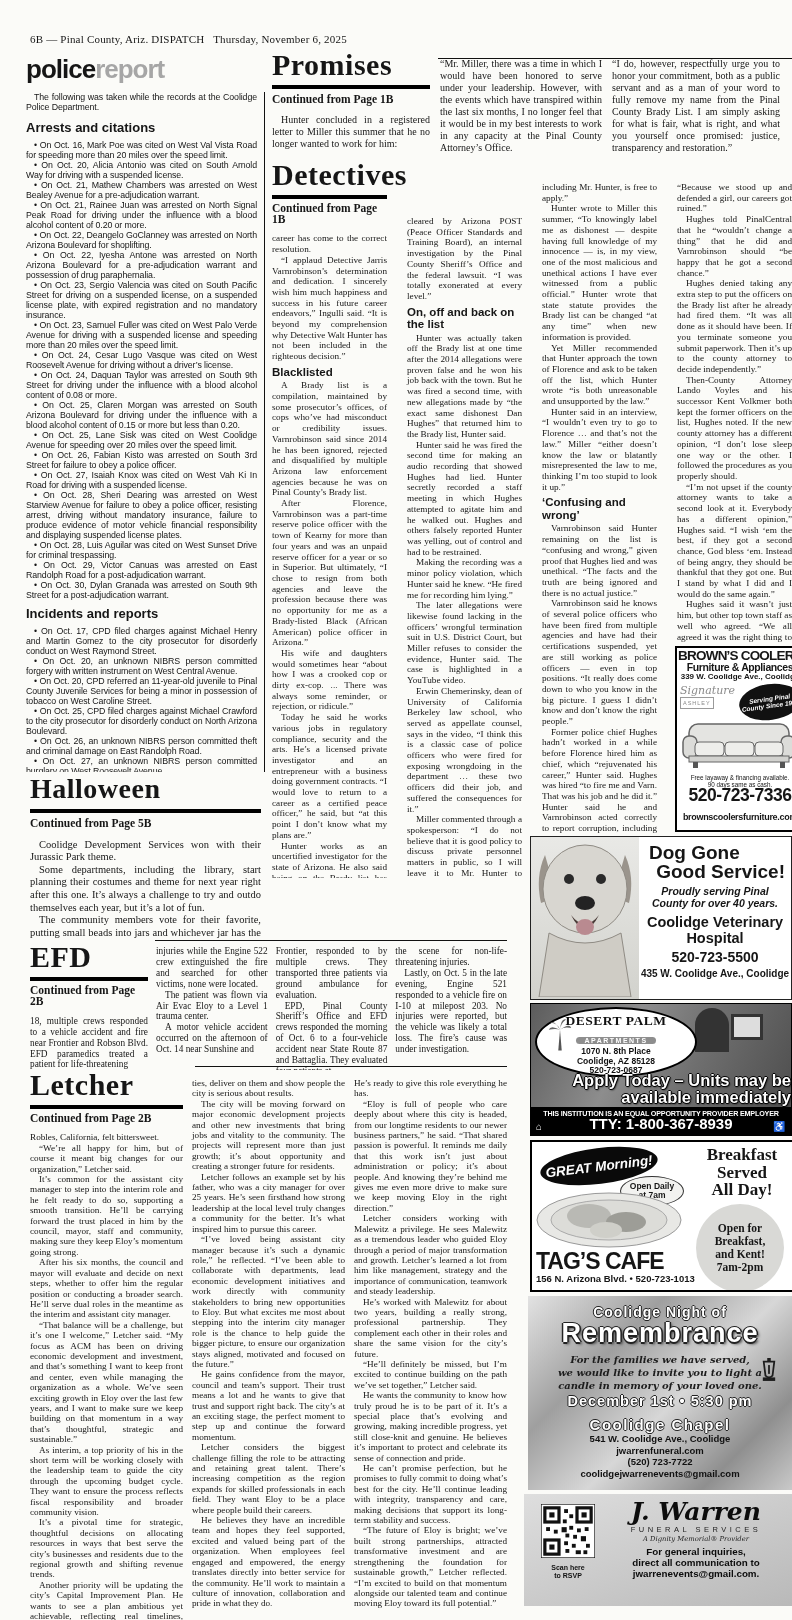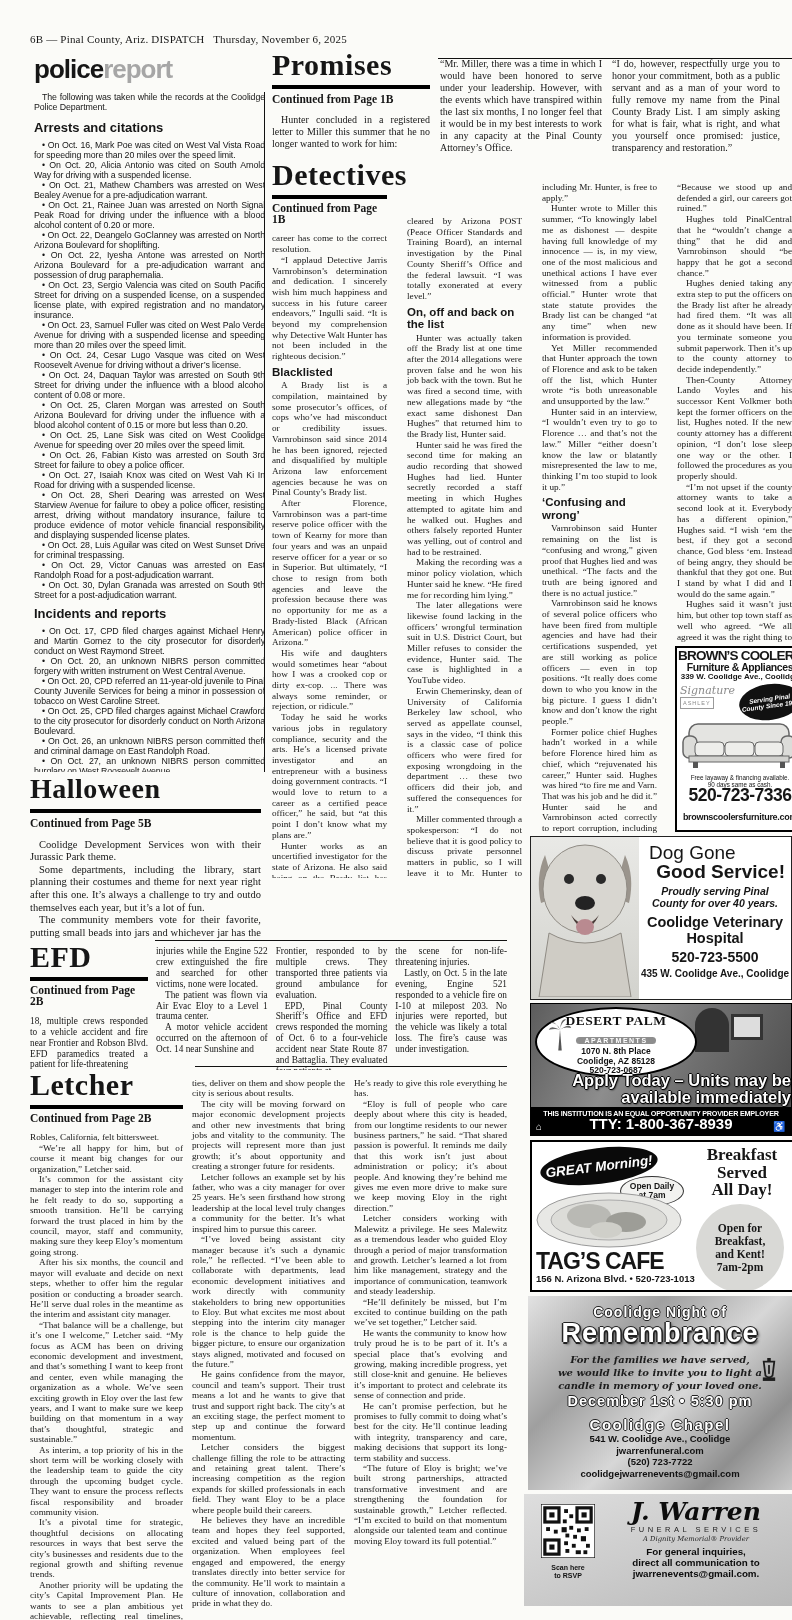--- a/index.html
+++ b/index.html
@@ -14,21 +14,21 @@
   .hrule-efd{left:155px;top:940px;width:352px;height:1px;background:#111;}
   .hrule-letcher{left:195px;top:1066px;width:312px;height:1px;background:#111;}
   
   .headline{font-family:"Liberation Serif",serif;font-weight:bold;font-size:30px;line-height:30px;margin:0;letter-spacing:.5px;}
   .thickrule{height:4px;background:#000;margin:5px 0 4px;}
   .continued{font-weight:bold;font-size:11.5px;margin:0 0 9px;}
   .subhead{font-family:"Liberation Sans",sans-serif;font-weight:bold;font-size:11.5px;line-height:12.5px;margin:4px 0 2px;}
   .para{margin:0;text-indent:9px;text-align:justify;}
   .noindent{text-indent:0;}
   
-  .police-box{left:34px;top:56px;width:231px;height:716px;overflow:hidden;font-family:"Liberation Sans",sans-serif;}
+  .police-box{left:26px;top:56px;width:231px;height:716px;overflow:hidden;font-family:"Liberation Sans",sans-serif;}
   .police-logo{font-weight:bold;font-size:26px;line-height:26px;letter-spacing:-1px;margin-bottom:10px;}
   .pl-gray{color:#a6a6a6;}
   .police-intro{font-size:8.8px;line-height:10px;margin:0 0 8px;text-align:justify;text-indent:8px;letter-spacing:-.1px;}
   .police-heading{font-size:13px;margin:6px 0 5px;font-weight:bold;}
   .police-list{font-size:8.8px;line-height:10px;letter-spacing:-.1px;}
   .bullet{margin:0;text-indent:8px;text-align:justify;}
   .bullet::before{content:"• ";}
   
   .promises{left:272px;top:50px;width:520px;display:flex;gap:10px;font-size:10px;line-height:12px;}
   .pcol1{width:158px;flex:none;}
@@ -67,21 +67,21 @@
   .sig-sub{font-size:5.5px;letter-spacing:1px;border:1px solid #9a9a9a;padding:0 2px;display:inline-block;}
   .browns-couch{position:absolute;left:2px;top:72px;width:120px;}
   .browns-fin{position:absolute;left:0;right:0;top:126px;font-size:6.3px;line-height:7px;}
   .browns-phone{position:absolute;left:0;right:0;top:142px;font-weight:bold;font-size:17.5px;letter-spacing:-.5px;}
   .browns-web{position:absolute;left:0;right:0;top:164px;font-weight:bold;font-size:9px;letter-spacing:-.3px;}
   
   .ad-vet{left:530px;top:836px;width:260px;height:162px;border:1px solid #222;background:#fff;display:flex;
           font-family:"Liberation Sans",sans-serif;}
   .vet-photo{width:108px;height:100%;background:linear-gradient(180deg,#e9e9e6,#d2d2cd);flex:none;overflow:hidden;}
   .vet-right{flex:1;text-align:center;padding-top:6px;}
-  .vet-h1{font-weight:normal;font-size:19px;line-height:19px;text-align:left;padding-left:10px;}
+  .vet-h1{font-weight:bold;font-size:19px;line-height:19px;text-align:left;padding-left:10px;}
   .vet-h2{font-weight:bold;font-size:19px;line-height:19px;text-align:right;padding-right:6px;}
   .vet-tag{font-style:italic;font-weight:bold;font-size:10.5px;line-height:12px;margin-top:4px;}
   .vet-name{font-weight:bold;font-size:14.5px;line-height:16px;margin-top:5px;}
   .vet-phone{font-weight:bold;font-size:14px;margin-top:3px;}
   .vet-addr{font-weight:bold;font-size:10px;margin-top:3px;}
   
   .ad-dp{left:530px;top:1003px;width:260px;height:131px;background:linear-gradient(115deg,#5c5c5c,#8d8d8d 35%,#6f6f6f 60%,#4a4a4a);
          border:1px solid #000;font-family:"Liberation Sans",sans-serif;overflow:hidden;color:#fff;}
   .dp-window{position:absolute;right:28px;top:10px;width:26px;height:20px;background:#ddd;border:3px solid #333;}
   .dp-arch{position:absolute;right:62px;top:4px;width:34px;height:44px;background:#333;border-radius:17px 17px 0 0;}
@@ -339,20 +339,21 @@
       <p class="para">Letcher follows an example set by his father, who was a city manager for over 25 years. He’s seen firsthand how strong leadership at the local level truly changes a community for the better. It’s what inspired him to pursue this career.</p>
       <p class="para">“I’ve loved being assistant city manager because it’s such a dynamic role,” he reflected. “I’ve been able to collaborate with departments, lead economic development initiatives and work directly with community stakeholders to bring new opportunities to Eloy. But what excites me most about stepping into the interim city manager role is the chance to help guide the bigger picture, to ensure our organization stays aligned, motivated and focused on the future.”</p>
       <p class="para">He gains confidence from the mayor, council and team’s support. Their trust means a lot and he wants to give that trust and support right back. The city’s at an exciting stage, the perfect moment to step up and continue the forward momentum.</p>
       <p class="para">Letcher considers the biggest challenge filling the role to be attracting and retaining great talent. There’s increasing competition as the region expands for skilled professionals in each field. They want Eloy to be a place where people build their careers.</p>
       <p class="para">He believes they have an incredible team and hopes they feel supported, excited and valued being part of the organization. When employees feel engaged and empowered, the energy translates directly into better service for the community. He’ll work to maintain a culture of innovation, collaboration and pride in what they do.</p>
     </div>
   <div class="lcol lcol3">
       <p class="para noindent">He’s ready to give this role everything he has.</p>
       <p class="para">“Eloy is full of people who care deeply about where this city is headed, from our longtime residents to our newer business partners,” he said. “That shared passion is powerful. It reminds me daily that this work isn’t just about administration or policy; it’s about people. And knowing they’re behind me gives me even more drive to make sure we keep moving Eloy in the right direction.”</p>
       <p class="para">Letcher considers working with Malewitz a privilege. He sees Malewitz as a tremendous leader who guided Eloy through a period of major transformation and growth. Letcher’s learned a lot from him like management, strategy and the importance of communication, teamwork and steady leadership.</p>
+      <p class="para">He’s worked with Malewitz for about two years, building a really strong, professional partnership. They complement each other in their roles and share the same vision for the city’s future.</p>
       <p class="para">“He’ll definitely be missed, but I’m excited to continue building on the path we’ve set together,” Letcher said.</p>
       <p class="para">He wants the community to know how truly proud he is to be part of it. It’s a special place that’s evolving and growing, making incredible progress, yet still close-knit and genuine. He believes it’s important to protect and celebrate its sense of connection and pride.</p>
       <p class="para">He can’t promise perfection, but he promises to fully commit to doing what’s best for the city. He’ll continue leading with integrity, transparency and care, making decisions that support its long-term stability and success.</p>
       <p class="para">“The future of Eloy is bright; we’ve built strong partnerships, attracted transformative investment and are strengthening the foundation for sustainable growth,” Letcher reflected. “I’m excited to build on that momentum alongside our talented team and continue moving Eloy toward its full potential.”</p>
     </div>
 </section>
 
 <div class="abs ad-vet">
   <div class="vet-photo">
     <svg viewBox="0 0 108 160" width="108" height="160">

